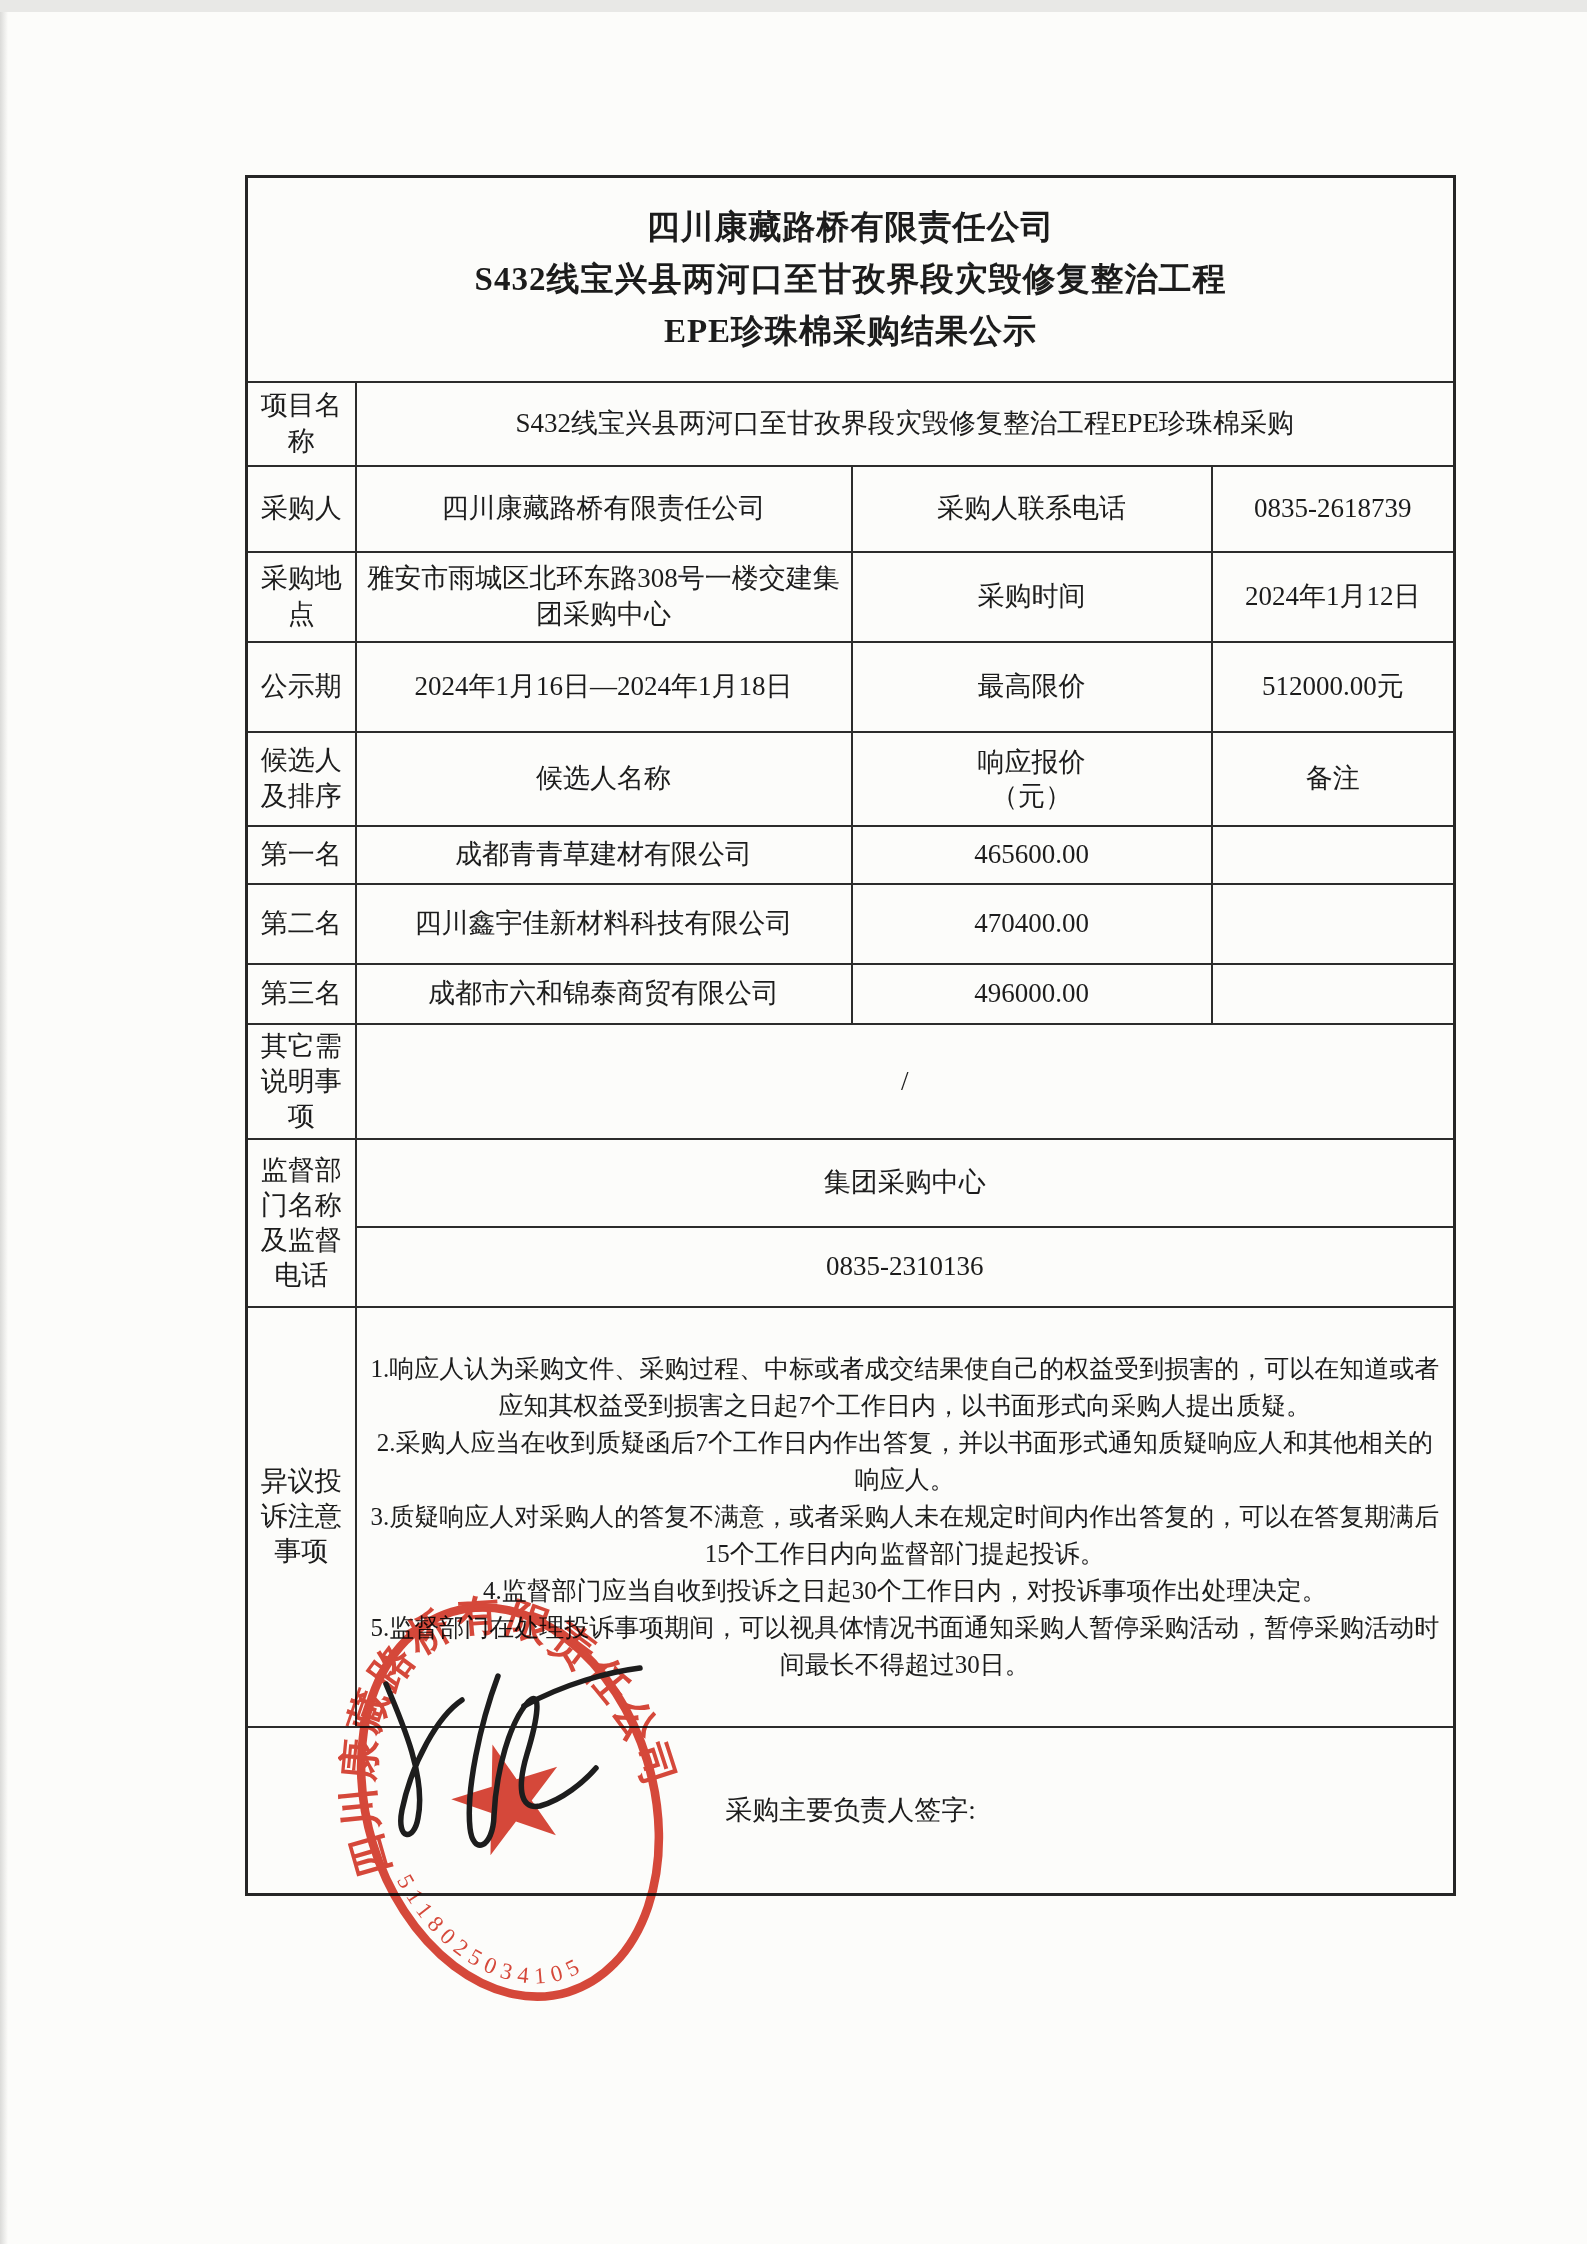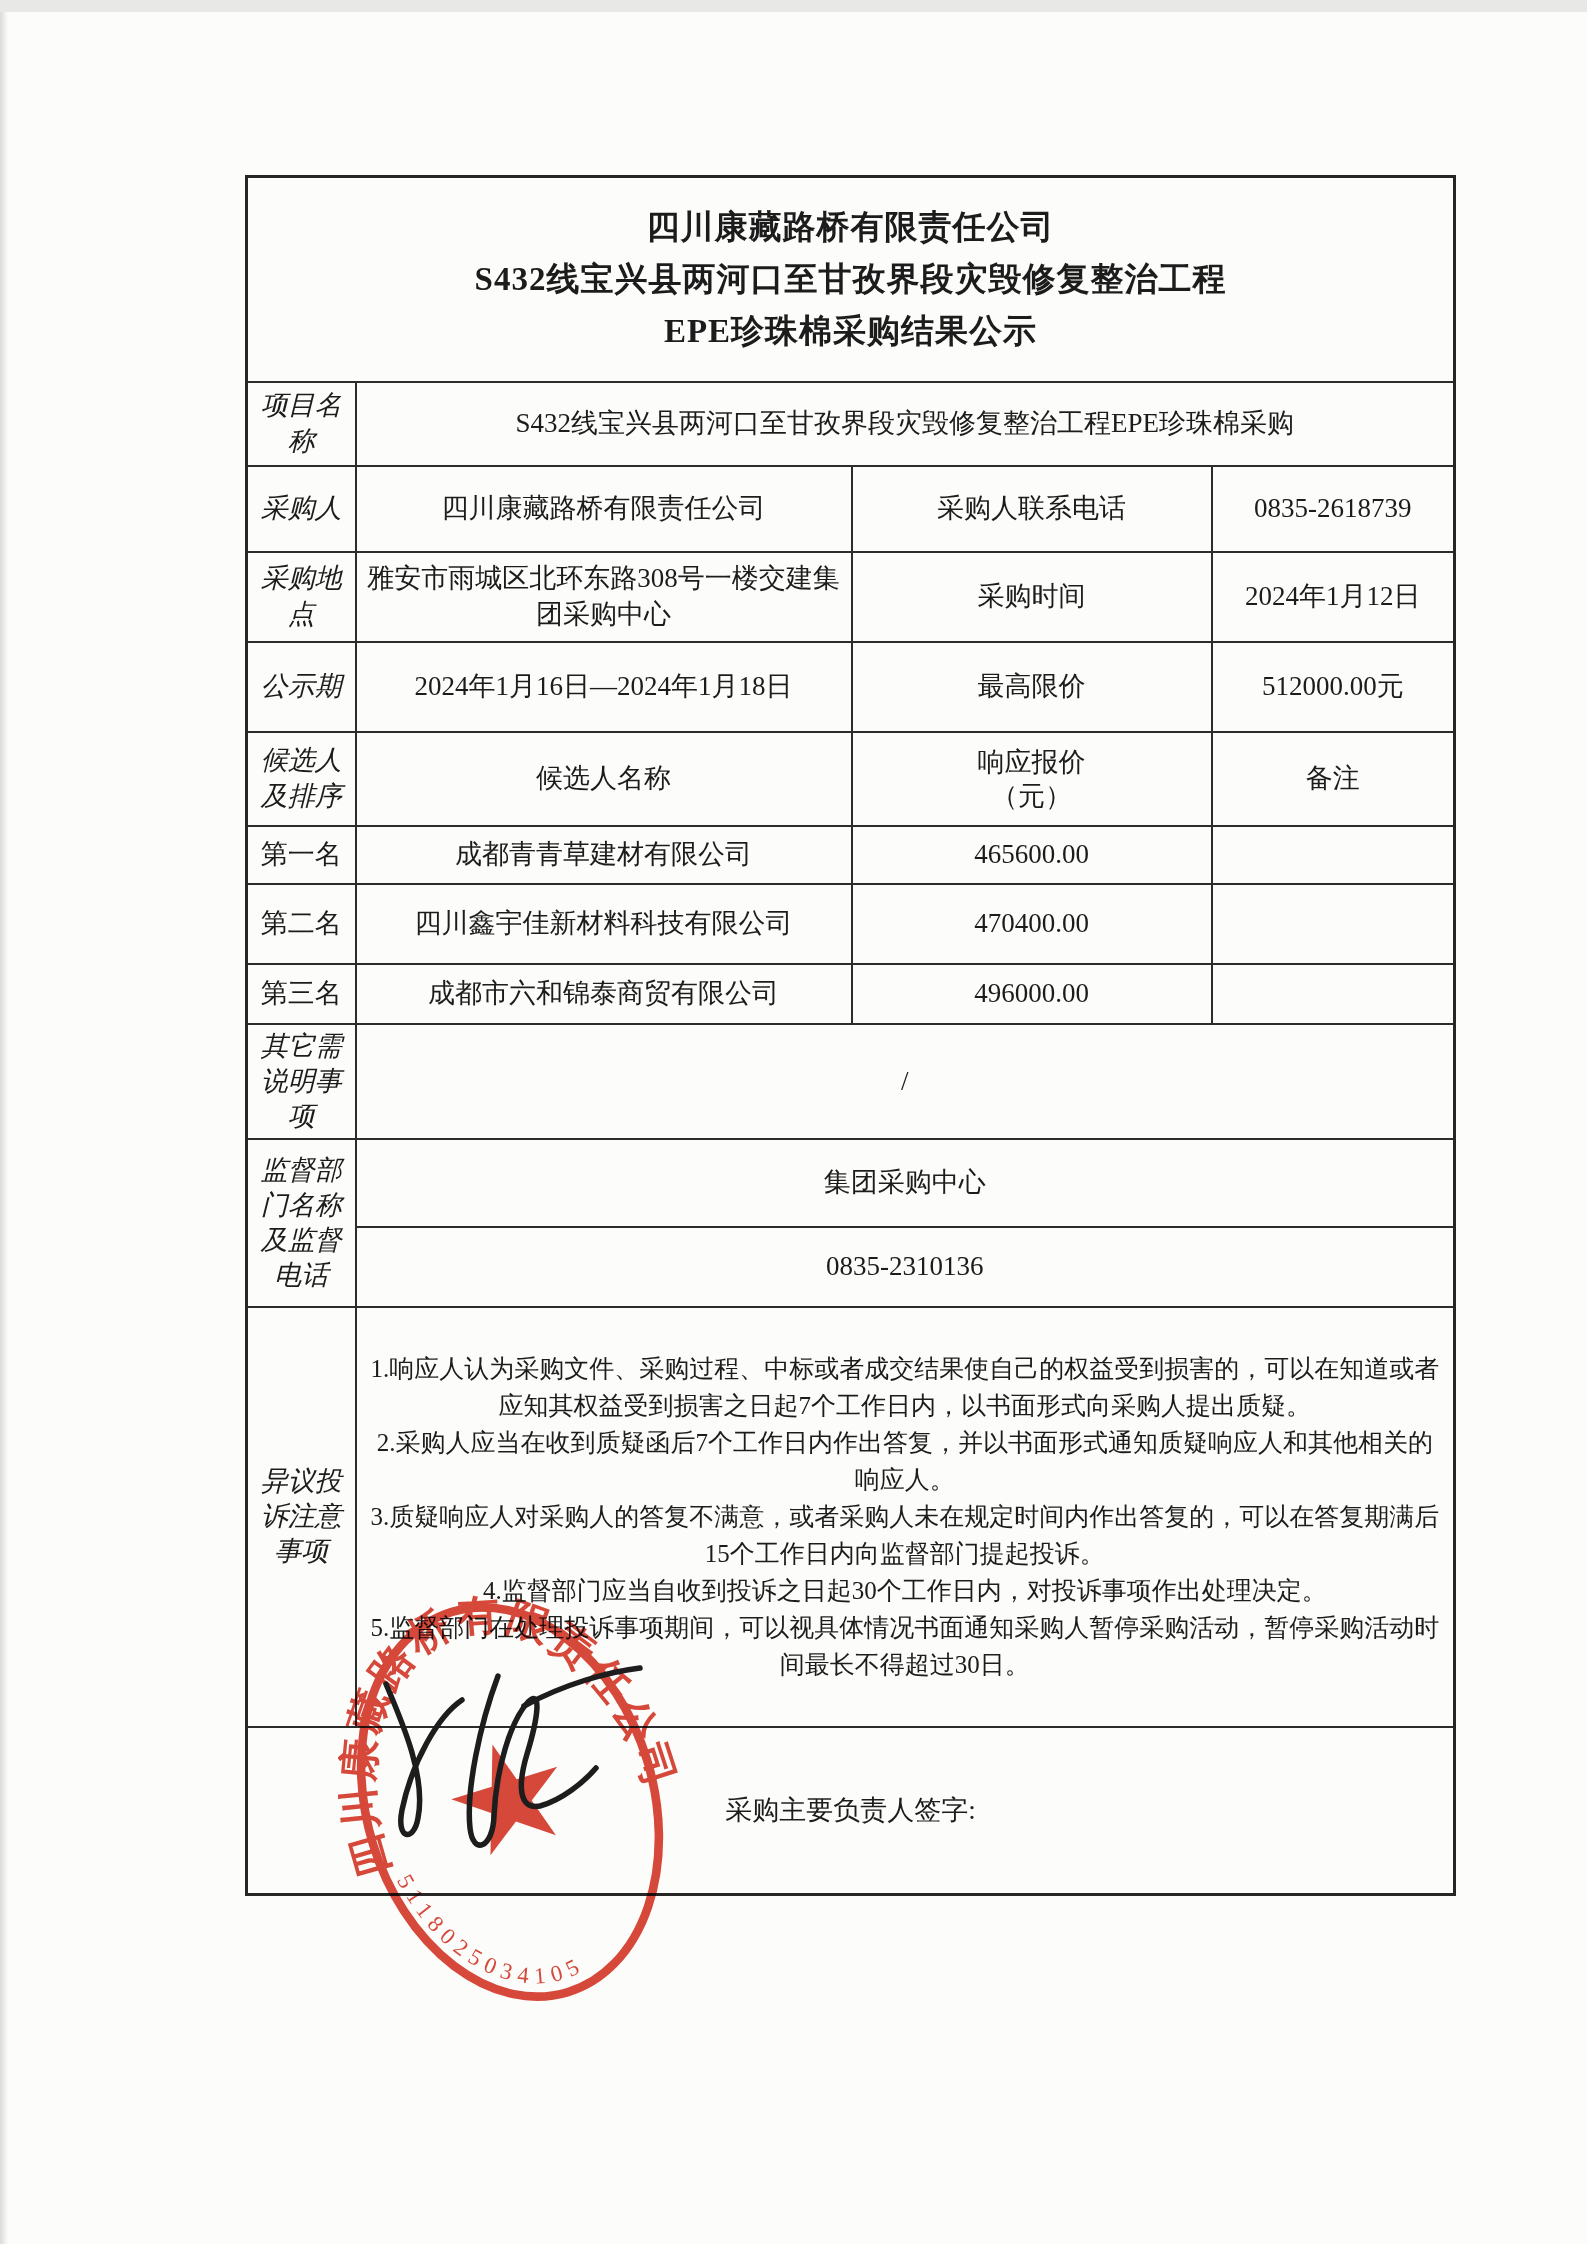--- a/index.html
+++ b/index.html
@@ -18,21 +18,21 @@
     background:linear-gradient(to right,rgba(120,120,118,.25),rgba(120,120,118,0));}
 
   .doc{position:absolute;left:245px;top:163px;width:1208px;}
   table.grid{border-collapse:collapse;table-layout:fixed;width:1208px;
     border:3px solid #262626;}
   table.grid td{border:2px solid #2c2c2c;vertical-align:middle;
     text-align:center;font-size:27px;line-height:1.3;padding:4px 8px;
     overflow:hidden;word-break:break-all;}
   td.title-cell{border-bottom:2px solid #2c2c2c;padding:18px 0 8px 0;}
   .title-line{font-weight:bold;font-size:33px;line-height:52px;text-align:center;letter-spacing:1px;}
-  td.lbl{text-align:left;padding:4px 6px;font-style:italic;}
+  td.lbl{text-align:left;padding:4px 6px;}
   td.rank{text-align:center;}
   td.left{text-align:left;padding-left:12px;}
   td.complaint-cell{text-align:left;padding:34px 14px 34px 12px;vertical-align:middle;}
   .complaint-line{font-size:25px;line-height:37px;text-align:center;}
   td.sign-cell{text-align:left;padding-left:10px;font-size:28px;}
   .price-hdr div{line-height:34px;}
 
   .stamp-wrap{position:absolute;left:338px;top:1556px;width:344px;height:468px;
     pointer-events:none;mix-blend-mode:multiply;opacity:.92;}
   .sig-wrap{position:absolute;left:372px;top:1648px;width:300px;height:210px;

